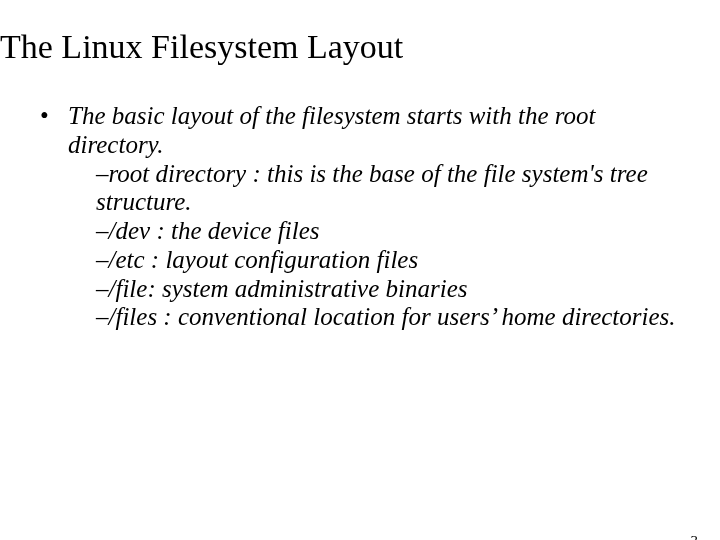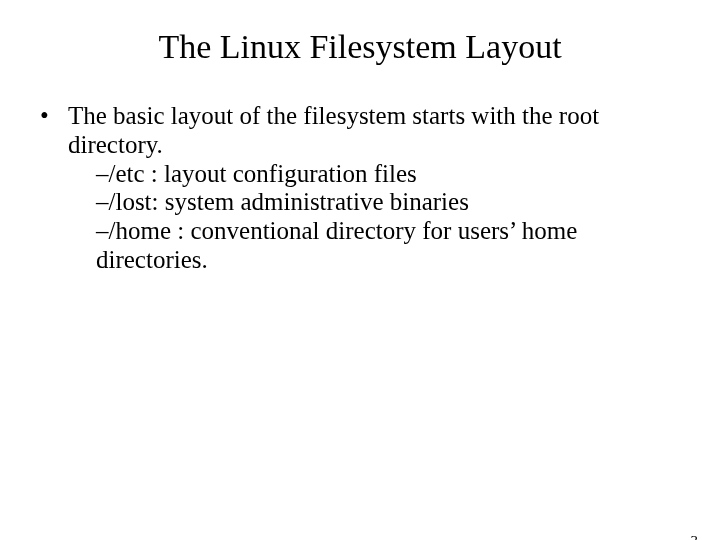--- a/index.html
+++ b/index.html
@@ -12,21 +12,21 @@
     color: #000000;
     position: relative;
   }
   .slide {
     position: relative;
     width: 720px;
     height: 540px;
     box-sizing: border-box;
   }
   .title {
-    text-align: center;
+    text-align: left;
     font-size: 34px;
     margin-top: 28px;
     margin-bottom: 36px;
     font-weight: normal;
   }
   .body {
     padding-left: 40px;
     padding-right: 40px;
     font-size: 25px;
     line-height: 1.15;
@@ -35,20 +35,21 @@
     display: flex;
     align-items: flex-start;
   }
   .bullet-mark {
     width: 28px;
     flex: 0 0 28px;
     text-align: left;
   }
   .bullet-text {
     flex: 1;
+    font-style: italic;
   }
   .sublist {
     padding-left: 28px;
   }
   .subitem {
     display: block;
   }
   .page-num {
     position: absolute;
     right: 22px;
@@ -64,22 +65,24 @@
 <div class="slide">
 
   <div class="title">The Linux Filesystem Layout</div>
 
   <div class="body">
     <div class="bullet-row">
       <div class="bullet-mark">•</div>
       <div class="bullet-text">
         <span>The basic layout of the filesystem starts with the root directory.</span>
         <div class="sublist">
+          <span class="subitem">–root directory : this is the base of the file system's tree structure.</span>
+          <span class="subitem">–/dev : the device files</span>
           <span class="subitem">–/etc : layout configuration files</span>
-          <span class="subitem">–/lost: system administrative binaries</span>
-          <span class="subitem">–/home : conventional directory for users’ home directories.</span>
+          <span class="subitem">–/file: system administrative binaries</span>
+          <span class="subitem">–/files : conventional location for users’ home directories.</span>
         </div>
       </div>
     </div>
   </div>
 
   <div class="page-num">3</div>
 </div>
 
 </body></html>

